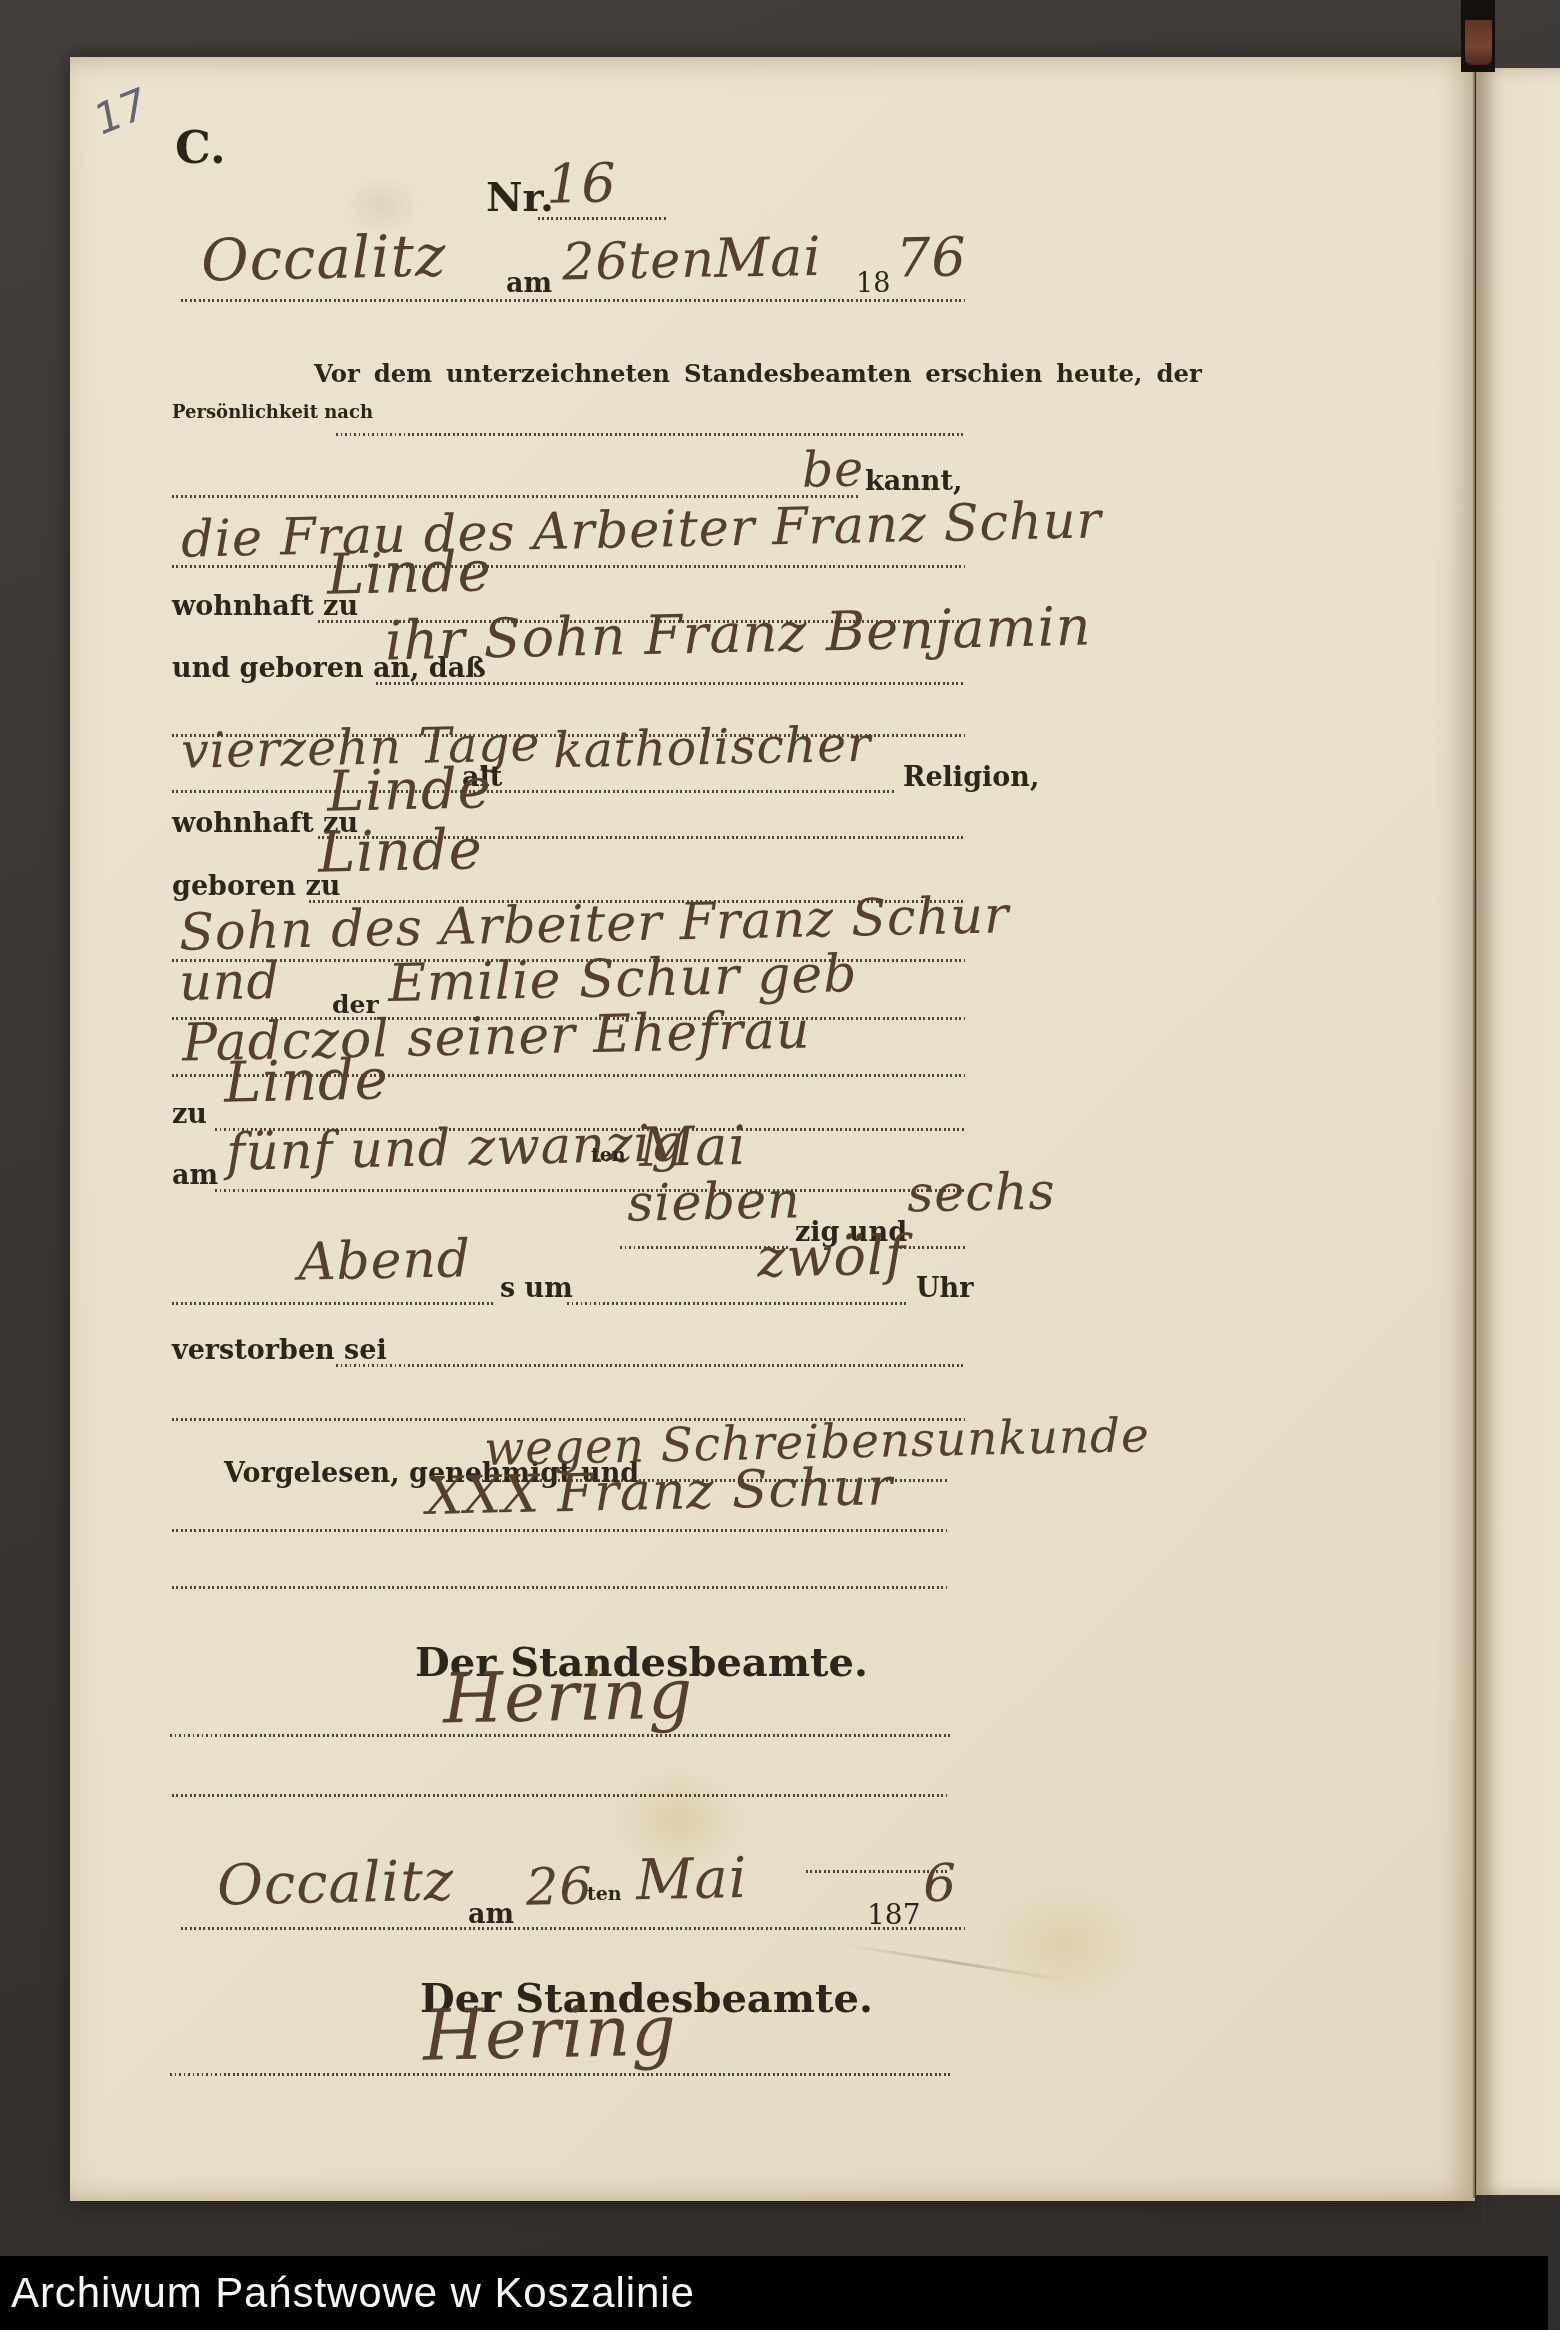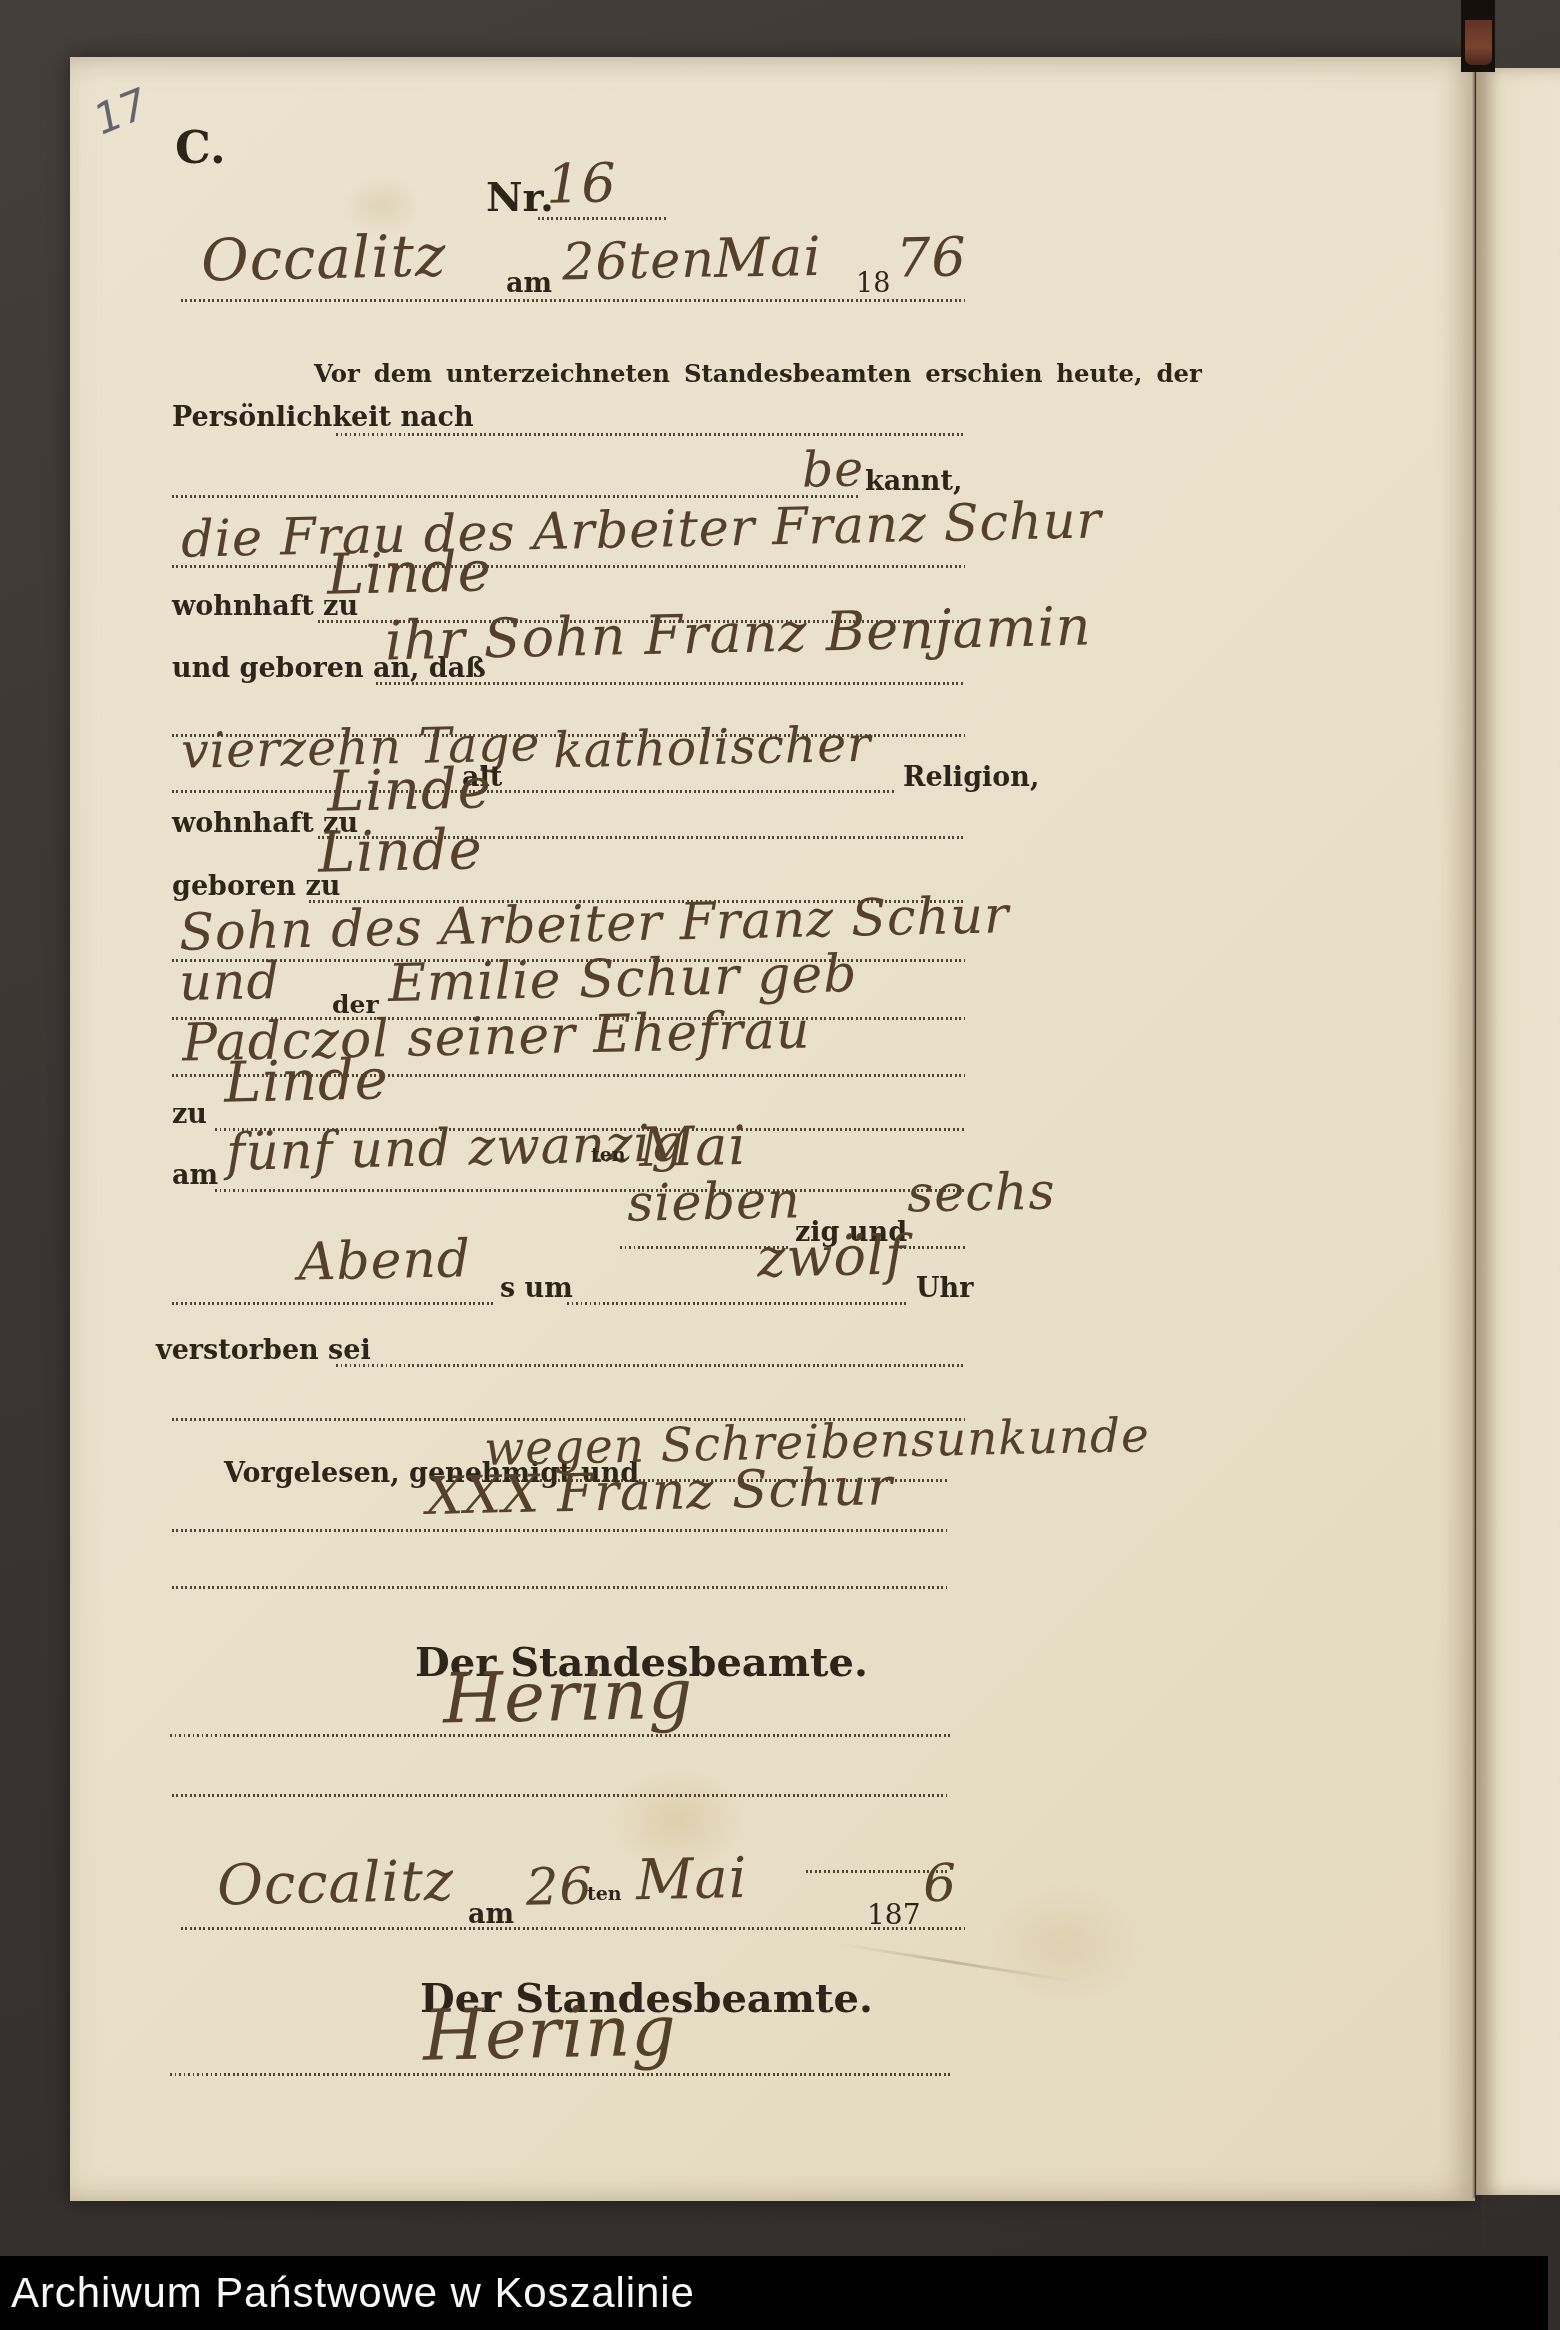--- a/index.html
+++ b/index.html
@@ -72,21 +72,21 @@
 
   <span class="h" style="left:201px;top:224px;font-size:58px;">Occalitz</span>
   <span class="p fr" style="left:506px;top:267px;font-size:27px;">am</span>
   <span class="h" style="left:562px;top:231px;font-size:51px;">26ten</span>
   <span class="h" style="left:714px;top:226px;font-size:54px;">Mai</span>
   <span class="p" style="left:856px;top:267px;font-size:27px;">18</span>
   <span class="h" style="left:896px;top:226px;font-size:54px;">76</span>
   <div class="rule" style="left:181px;top:299px;width:784px;"></div>
 
   <span class="p fr" style="left:314px;top:359px;font-size:24.4px;word-spacing:5.4px;">Vor dem unterzeichneten Standesbeamten erschien heute, der</span>
-  <span class="p fr" style="left:172px;top:401px;font-size:27px;">Persönlichkeit nach</span>
+  <span class="p fr" style="left:172px;top:401px;font-size:18px;">Persönlichkeit nach</span>
   <div class="rule" style="left:336px;top:433px;width:629px;"></div>
 
   <div class="rule" style="left:172px;top:495px;width:686px;"></div>
   <span class="h" style="left:802px;top:441px;font-size:49px;">be</span>
   <span class="p fr" style="left:865px;top:465px;font-size:27px;">kannt,</span>
 
   <span class="h" style="left:181px;top:500px;font-size:51px;">die Frau des Arbeiter Franz Schur</span>
   <div class="rule" style="left:172px;top:565px;width:793px;"></div>
 
   <span class="p fr" style="left:172px;top:590px;font-size:27px;">wohnhaft zu</span>
@@ -140,21 +140,21 @@
   <div class="rule" style="left:620px;top:1246px;width:168px;"></div>
   <div class="rule" style="left:900px;top:1246px;width:65px;"></div>
 
   <span class="h" style="left:298px;top:1230px;font-size:52px;">Abend</span>
   <span class="p fr" style="left:500px;top:1272px;font-size:27px;">s um</span>
   <span class="h" style="left:757px;top:1225px;font-size:54px;">zwölf</span>
   <span class="p fr" style="left:916px;top:1272px;font-size:27px;">Uhr</span>
   <div class="rule" style="left:172px;top:1302px;width:322px;"></div>
   <div class="rule" style="left:567px;top:1302px;width:341px;"></div>
 
-  <span class="p fr" style="left:156px;top:1334px;font-size:27px;">verstorben sei</span>
+  <span class="p fr" style="left:172px;top:1334px;font-size:27px;">verstorben sei</span>
   <div class="rule" style="left:336px;top:1364px;width:629px;"></div>
   <div class="rule" style="left:172px;top:1418px;width:793px;"></div>
 
   <span class="p fr" style="left:224px;top:1457px;font-size:27px;">Vorgelesen, genehmigt und</span>
   <span class="h" style="left:484px;top:1414px;font-size:47px;">wegen Schreibensunkunde</span>
   <div class="rule" style="left:477px;top:1479px;width:470px;"></div>
 
   <span class="h" style="left:426px;top:1461px;font-size:52px;">XXX Franz Schur</span>
   <div class="rule" style="left:172px;top:1529px;width:775px;"></div>
   <div class="rule" style="left:172px;top:1586px;width:775px;"></div>

